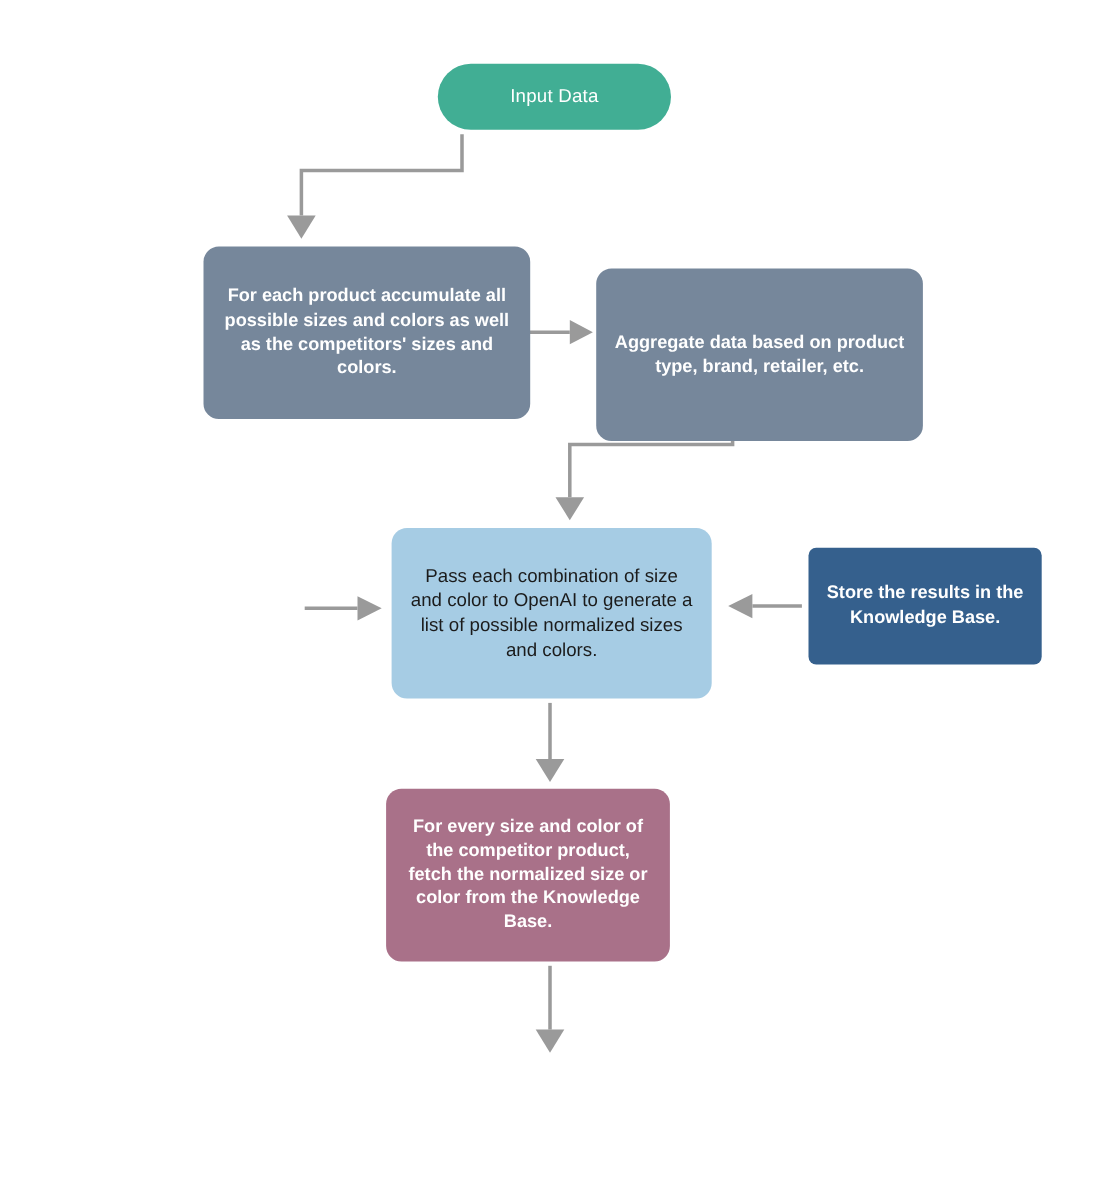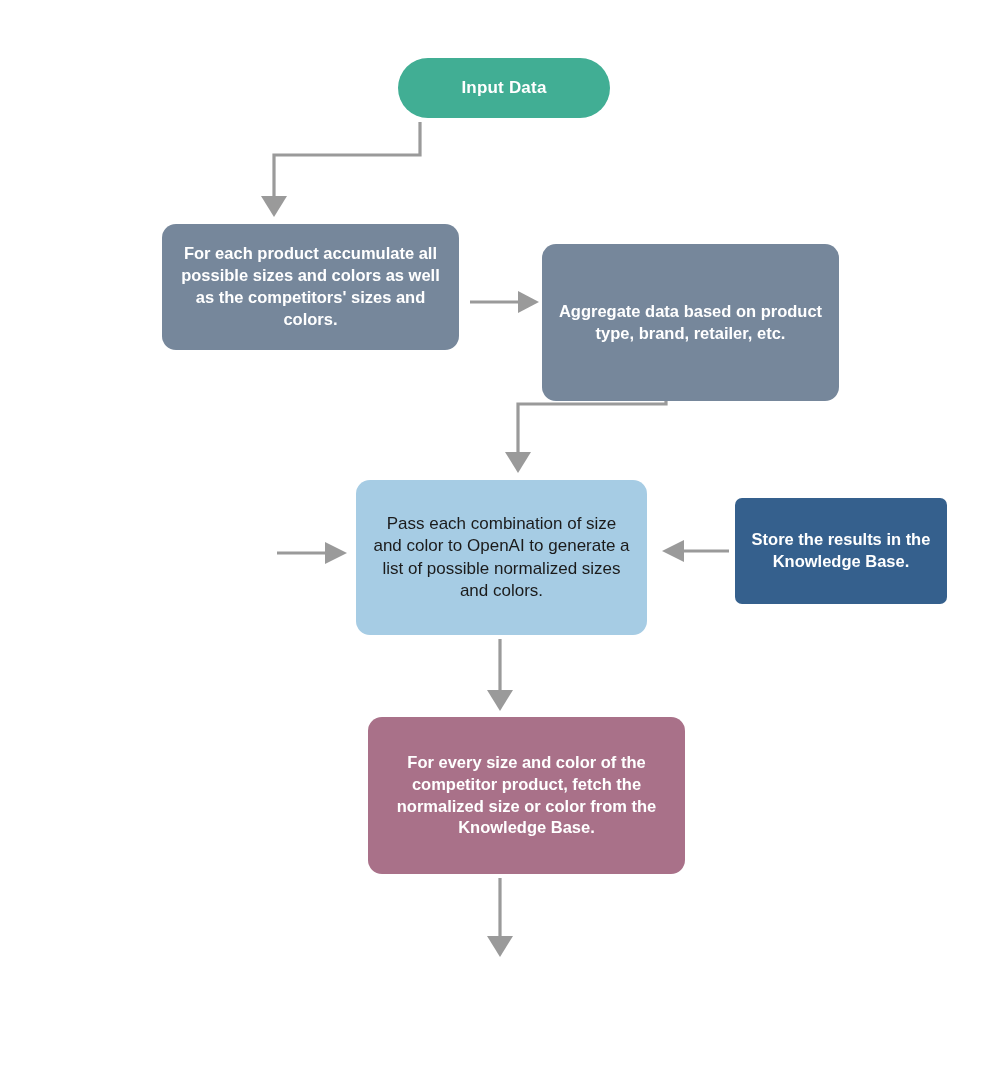--- a/index.html
+++ b/index.html
@@ -23,21 +23,21 @@
     align-items: center;
     justify-content: center;
     text-align: center;
     box-sizing: border-box;
     color: #ffffff;
     line-height: 1.32;
     white-space: pre-line;
   }
   .pill {
     border-radius: 999px;
-    font-weight: bold;
+    font-weight: normal;
     font-size: 17px;
     letter-spacing: 0.2px;
     text-align: center;
   }
   .rect {
     border-radius: 14px;
     font-weight: bold;
     font-size: 16.5px;
     padding: 10px 16px;
   }
@@ -50,26 +50,26 @@
   .rect-plain {
     border-radius: 14px;
     font-weight: normal;
     font-size: 17px;
     padding: 10px 16px;
     color: #1b1b1b;
   }
 
   
   #node-input      { left: 398px; top: 58px;  width: 212px; height: 60px; }
-  #node-accumulate { left: 162px; top: 224px; width: 297px; height: 126px; text-align: center; }
+  #node-accumulate { left: 185px; top: 224px; width: 297px; height: 157px; text-align: center; }
   #node-aggregate  { left: 542px; top: 224px; width: 297px; height: 157px; margin-top: 20px; }
   #node-openai     { left: 356px; top: 480px; width: 291px; height: 155px; }
   #node-prompts    { left: 57px;  top: 523px; width: 214px; height: 60px; }
   #node-store      { left: 735px; top: 498px; width: 212px; height: 106px; }
-  #node-fetch      { left: 368px; top: 717px; width: 317px; height: 157px; }
+  #node-fetch      { left: 351px; top: 717px; width: 258px; height: 157px; }
   #node-output     { left: 393px; top: 962px; width: 212px; height: 60px; }
 
   
   #connectors {
     position: absolute;
     left: 0; top: 0;
     width: 1004px;
     height: 1080px;
     pointer-events: none;
   }

